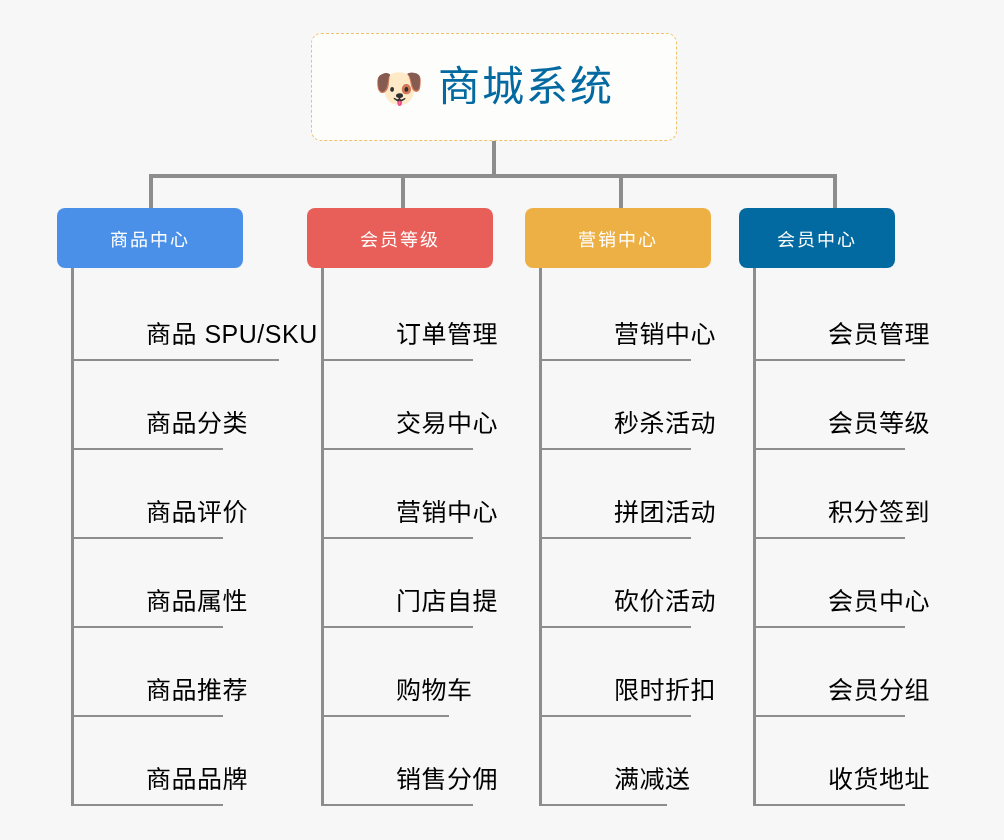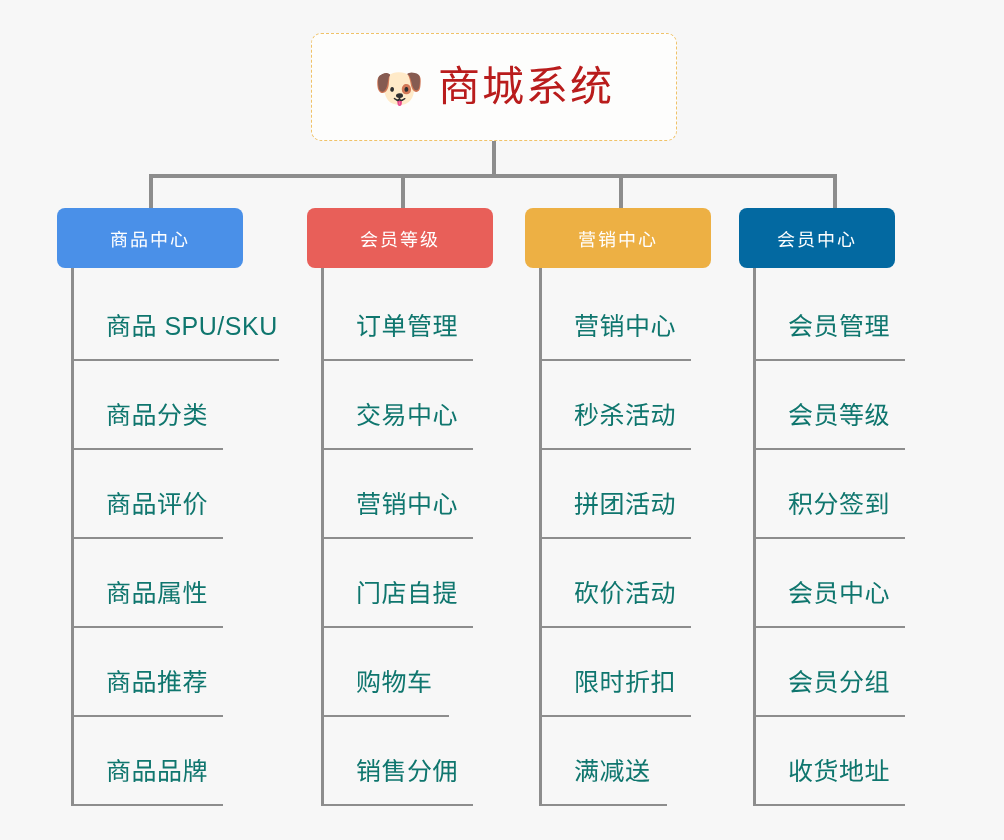--- a/index.html
+++ b/index.html
@@ -38,21 +38,21 @@
     gap: 14px;
   }
   .root-emoji {
     font-size: 40px;
     line-height: 1;
     display: block;
     margin-top: 2px;
   }
   .root-title {
     font-size: 42px;
-    color: #b91c1c;
+    color: #0369a1;
     letter-spacing: 2px;
     line-height: 1;
     white-space: nowrap;
   }
 
   
   .conn {
     position: absolute;
     background: #8d8d8d;
   }
@@ -116,25 +116,26 @@
   .leaf {
     position: relative;
     height: 89px;
     box-sizing: border-box;
     display: flex;
     align-items: flex-end;
     padding-left: 32px;
   }
   .leaf-text {
     font-size: 25px;
-    color: #0f766e;
+    color: #000000;
     line-height: 1.15;
     white-space: nowrap;
-    padding-bottom: 20px;
+    padding-bottom: 12px;
     letter-spacing: 0.5px;
+    margin-left: 40px;
   }
   .leaf-rule {
     position: absolute;
     left: -3px;
     bottom: 0;
     height: 2px;
     background: #8d8d8d;
   }
   
   .leaf.len-3 .leaf-rule { width: 128px; }

